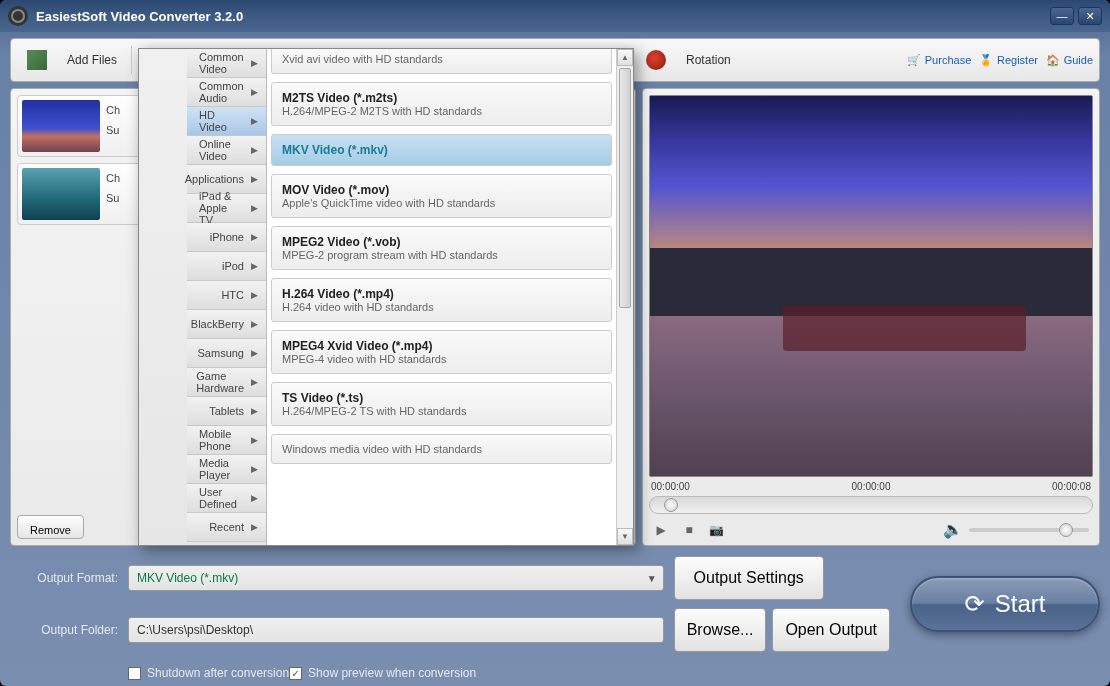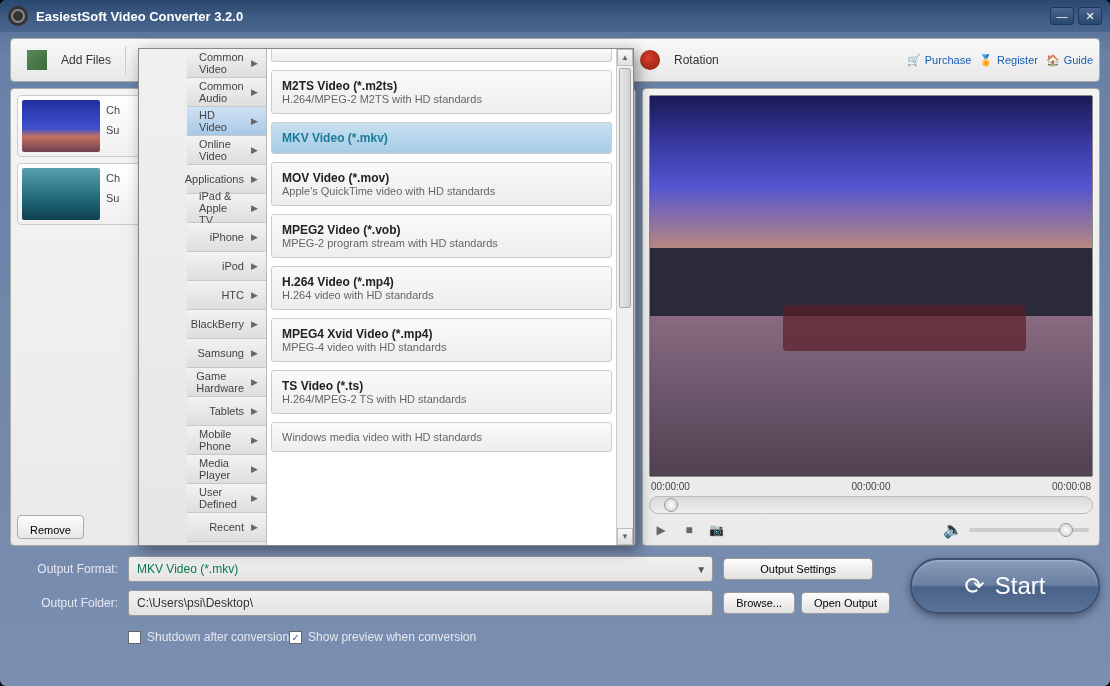--- a/index.html
+++ b/index.html
@@ -5,21 +5,21 @@
 * { box-sizing: border-box; margin: 0; padding: 0; font-family: Verdana, Arial, sans-serif; }
 body { background: #000; width: 1110px; height: 686px; overflow: hidden; }
 .window { width: 1110px; height: 686px; background: linear-gradient(180deg, #4a6690 0%, #5b7399 4%, #6981a6 8%, #7a8eb0 100%); border-radius: 6px; position: relative; }
 .titlebar { height: 32px; background: linear-gradient(180deg, #2a4770 0%, #3d5a82 50%, #4a6690 100%); border-radius: 6px 6px 0 0; display: flex; align-items: center; padding: 0 8px; color: #fff; }
 .app-icon { width: 20px; height: 20px; background: #333; border-radius: 50%; margin-right: 8px; position: relative; }
 .app-icon::before { content: ''; position: absolute; inset: 3px; border: 2px solid #888; border-radius: 50%; }
 .title-text { font-size: 13px; font-weight: bold; flex: 1; }
 .win-btns { display: flex; gap: 4px; }
 .win-btn { width: 24px; height: 18px; background: linear-gradient(180deg, #4a6690, #2a4770); border: 1px solid #1a3760; border-radius: 3px; display: flex; align-items: center; justify-content: center; color: #fff; cursor: pointer; font-size: 11px; }
 .toolbar { height: 44px; background: linear-gradient(180deg, #f8f8f8, #e8e8e8); margin: 6px 10px 0; border: 1px solid #aaa; border-radius: 4px; display: flex; align-items: center; padding: 0 6px; gap: 2px; }
-.tool-btn { height: 32px; padding: 0 10px; display: flex; align-items: center; gap: 14px; font-size: 12px; color: #333; cursor: pointer; border-radius: 3px; }
+.tool-btn { height: 32px; padding: 0 10px; display: flex; align-items: center; gap: 20px; font-size: 12px; color: #333; cursor: pointer; border-radius: 3px; }
 .tool-sep { width: 1px; height: 28px; background: #ccc; margin: 0 2px; }
 .tool-right { margin-left: auto; display: flex; gap: 8px; }
 .tool-link { display: flex; align-items: center; gap: 4px; font-size: 11px; color: #1a5eb8; cursor: pointer; }
 .ticon { width: 20px; height: 20px; display: inline-block; }
 .main-area { display: flex; margin: 6px 10px 0; gap: 6px; height: 458px; }
 .left-panel { flex: 1; background: linear-gradient(180deg, #f4f4f4, #eaeaea); border: 1px solid #aaa; border-radius: 4px; padding: 6px; display: flex; flex-direction: column; }
 .file-list { flex: 1; overflow: auto; }
 .file-item { height: 62px; background: linear-gradient(180deg, #fff, #f0f0f0); border: 1px solid #ccc; border-radius: 4px; margin-bottom: 6px; display: flex; padding: 4px; gap: 6px; }
 .thumb { width: 78px; height: 52px; background: #222; border-radius: 2px; }
 .file-info { display: flex; flex-direction: column; font-size: 11px; color: #444; gap: 8px; padding-top: 4px; }
@@ -36,21 +36,21 @@
 .playback { display: flex; align-items: center; gap: 12px; padding: 6px 4px 0; }
 .pb-btn { width: 16px; height: 16px; display: flex; align-items: center; justify-content: center; color: #666; cursor: pointer; font-size: 12px; }
 .vol { margin-left: auto; display: flex; align-items: center; gap: 6px; }
 .vol-track { width: 120px; height: 4px; background: #ccc; border-radius: 2px; position: relative; }
 .vol-dot { position: absolute; right: 16px; top: -5px; width: 14px; height: 14px; background: radial-gradient(circle, #fff, #ccc); border: 1px solid #999; border-radius: 50%; }
 .bottom { margin: 10px 10px 0; display: grid; grid-template-columns: 108px 1fr auto auto; gap: 8px 10px; align-items: center; }
 .lbl { font-size: 12px; color: #e8e8f0; text-align: right; }
 .field { height: 26px; background: linear-gradient(180deg, #f0f0f0, #e4e4e4); border: 1px solid #999; border-radius: 3px; padding: 0 8px; font-size: 12px; color: #0a7a4a; display: flex; align-items: center; }
 .field-dark { color: #333; }
 .dd-arrow { position: absolute; right: 6px; top: 50%; transform: translateY(-50%); font-size: 10px; color: #555; }
-.btn-med { height: 22px; padding: 0 12px; background: linear-gradient(180deg, #fdfdfd, #e2e2e2); border: 1px solid #999; border-radius: 4px; font-size: 11px; cursor: pointer; }
+.btn-med { height: 44px; padding: 0 12px; background: linear-gradient(180deg, #fdfdfd, #e2e2e2); border: 1px solid #999; border-radius: 4px; font-size: 16px; cursor: pointer; }
 .start-area { grid-row: 1 / span 2; grid-column: 4; width: 200px; display: flex; justify-content: flex-end; }
 .start-btn { width: 190px; height: 56px; background: linear-gradient(180deg, #8a9cb8 0%, #6a80a2 48%, #4a6288 52%, #5a7298 100%); border: 2px solid #3a5278; border-radius: 28px; display: flex; align-items: center; justify-content: center; gap: 10px; color: #fff; font-size: 24px; cursor: pointer; font-family: Georgia, serif; box-shadow: 0 3px 8px rgba(0,0,0,.4), inset 0 1px 2px rgba(255,255,255,.3); }
 .checks { grid-column: 2 / span 3; display: flex; margin-top: 6px; align-items: center; }
 .chk { display: flex; align-items: center; gap: 6px; font-size: 12px; color: #e8e8f0; cursor: pointer; }
 .chk-box { width: 13px; height: 13px; background: #fff; border: 1px solid #666; display: flex; align-items: center; justify-content: center; font-size: 10px; color: #2a5aa8; }
 
 .dropdown { position: absolute; top: 48px; left: 138px; width: 496px; height: 498px; background: #fff; border: 1px solid #888; box-shadow: 4px 4px 14px rgba(0,0,0,.4); display: flex; z-index: 100; }
 .cat-col { width: 128px; background: linear-gradient(180deg, #f0f0f0, #e6e6e6); border-right: 1px solid #bbb; overflow: auto; }
 .cat-item { height: 29px; background: linear-gradient(180deg, #f2f2f2, #dedede); border-bottom: 1px solid #c8c8c8; display: flex; align-items: center; justify-content: flex-end; padding: 0 22px 0 12px; font-size: 11px; color: #444; position: relative; cursor: pointer; margin-left: 48px; }
 .cat-item.sel { background: linear-gradient(180deg, #d0e2f4, #a8c8e8); justify-content: center; }
@@ -266,20 +266,21 @@
           <span class="chev">▶</span>
         </div>
         <div class="cat-item">
           <span>Recent</span>
           <span class="chev">▶</span>
         </div>
       </div>
     <div class="fmt-col">
       <div id="fmt-list" style="padding-right:17px">
           <div class="fmt-item first">
+            <div class="fmt-desc">Xvid avi video with HD standards</div>
           </div>
           <div class="fmt-item">
             <div class="fmt-title">M2TS Video (*.m2ts)</div>
             <div class="fmt-desc">H.264/MPEG-2 M2TS with HD standards</div>
           </div>
           <div class="fmt-item sel">
             <div class="fmt-title">MKV Video (*.mkv)</div>
           </div>
           <div class="fmt-item">
             <div class="fmt-title">MOV Video (*.mov)</div>

